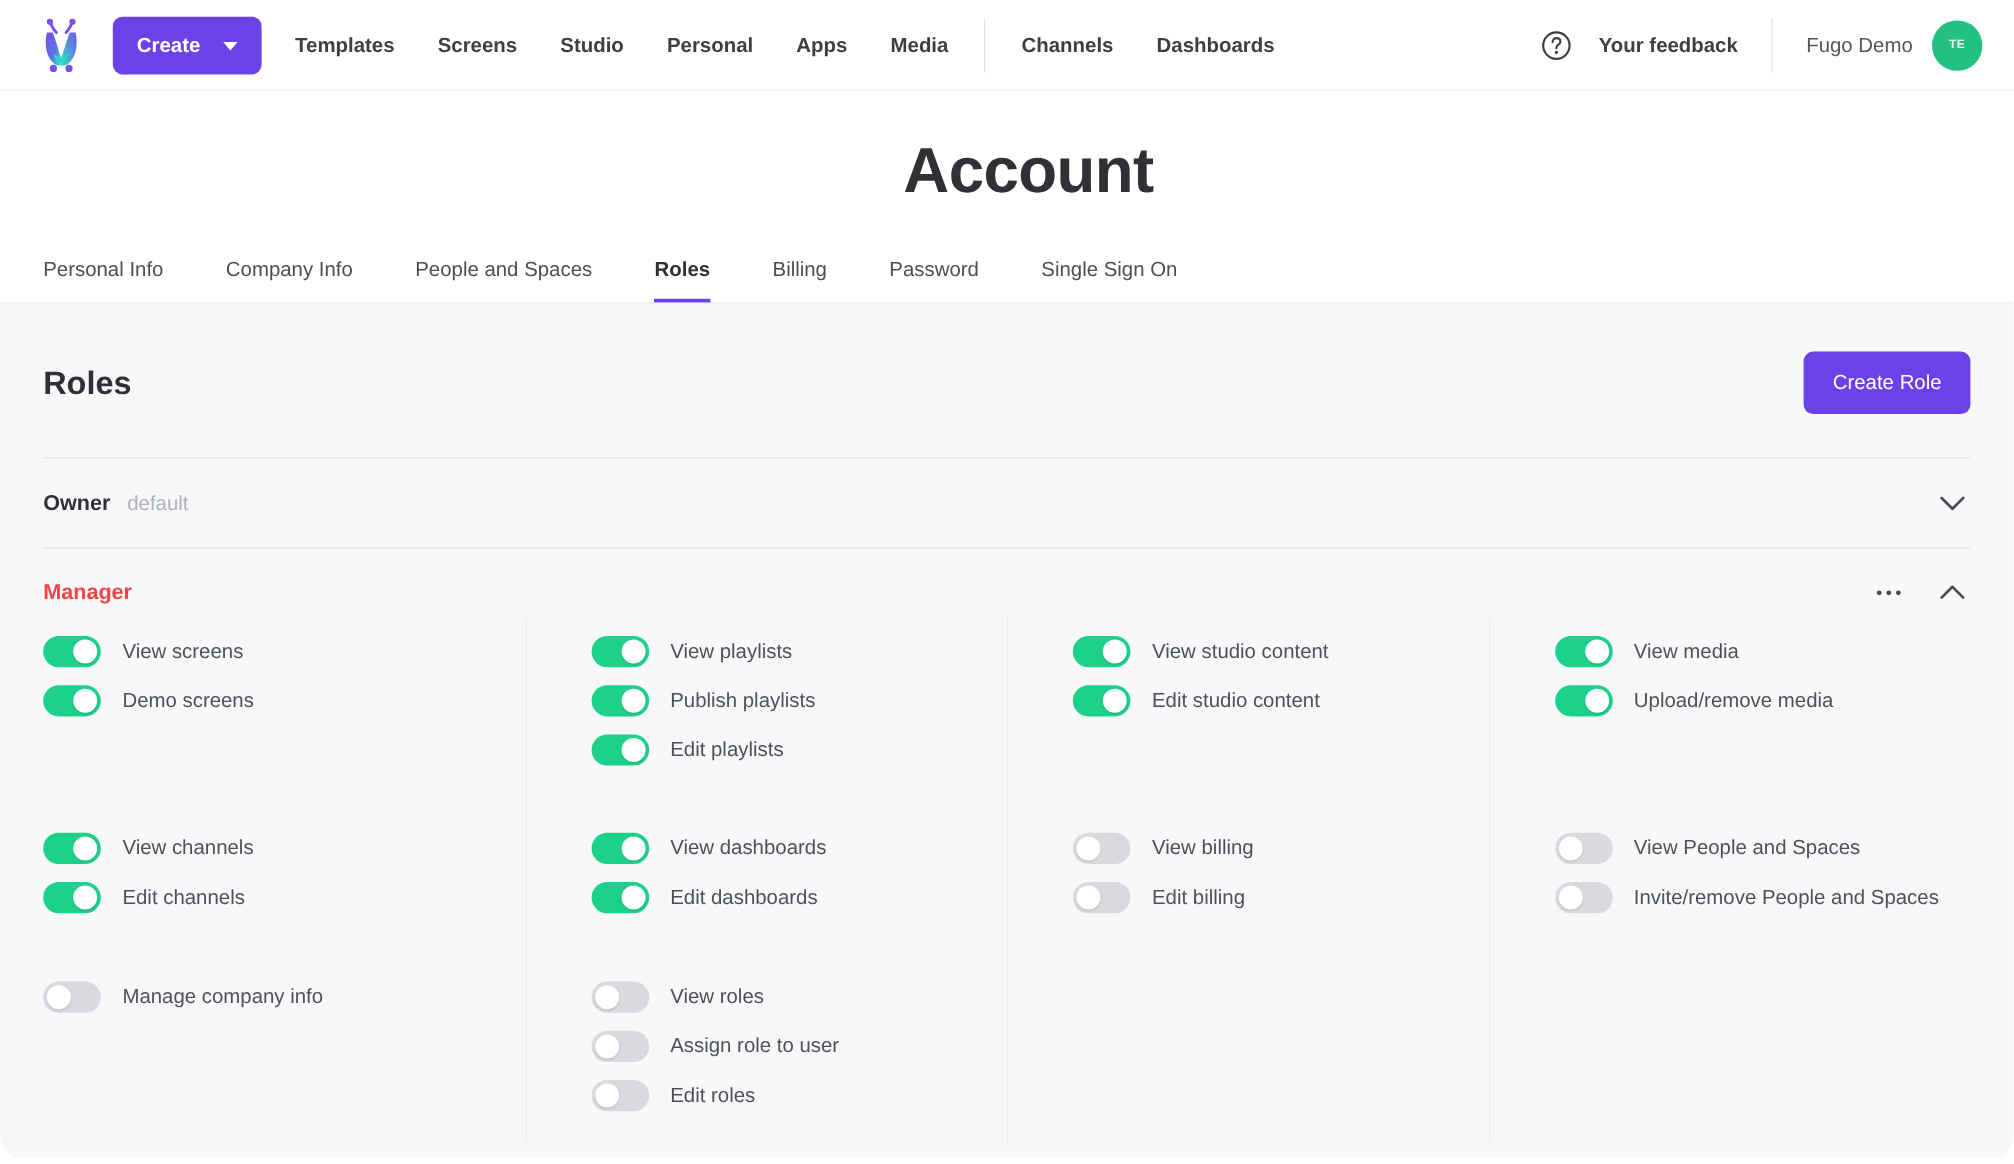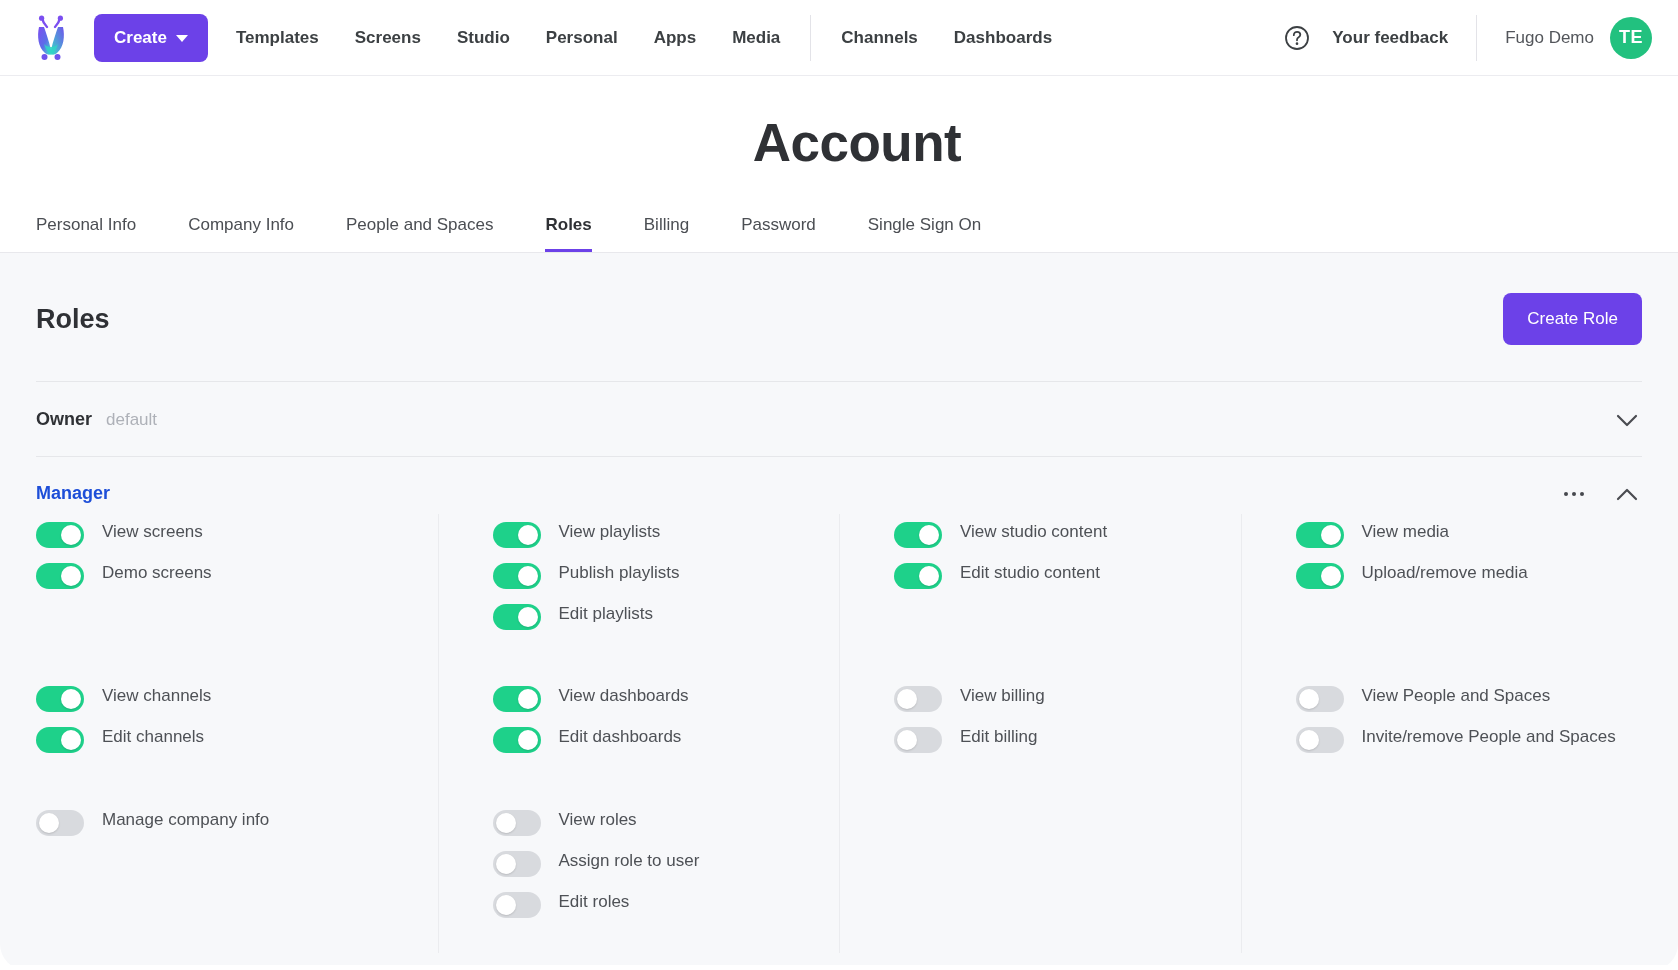--- a/index.html
+++ b/index.html
@@ -40,21 +40,21 @@
     background: #6c41e8;
     color: #fff;
     font-size: 17px;
     font-weight: 700;
     border: none;
     border-radius: 8px;
     height: 48px;
     padding: 0 20px;
     display: flex;
     align-items: center;
-    gap: 9px;
+    gap: 19px;
     cursor: pointer;
     margin-right: 24px;
   }
   .create-btn .caret {
     width: 0; height: 0;
     border-left: 6px solid transparent;
     border-right: 6px solid transparent;
     border-top: 7px solid #fff;
     margin-top: 2px;
   }
@@ -107,21 +107,21 @@
   .account-name {
     font-size: 17px;
     color: #53565b;
     white-space: nowrap;
   }
   .avatar {
     width: 42px; height: 42px;
     border-radius: 50%;
     background: #22c17f;
     color: #fff;
-    font-size: 18px;
+    font-size: 10px;
     font-weight: 700;
     display: flex;
     align-items: center;
     justify-content: center;
     cursor: pointer;
     letter-spacing: 0.5px;
   }
 
   
   .page-head {
@@ -224,21 +224,21 @@
   .role-section-head {
     display: flex;
     align-items: center;
     justify-content: space-between;
     padding-top: 26px;
     padding-bottom: 10px;
   }
   .role-section-name {
     font-size: 18px;
     font-weight: 700;
-    color: #1d4ed8;
+    color: #ef4444;
   }
   .role-section-actions {
     display: flex;
     align-items: center;
     gap: 30px;
   }
   .dots {
     display: flex; gap: 4px; align-items: center;
     cursor: pointer;
     padding: 6px 2px;
@@ -263,20 +263,21 @@
   }
   .perm-col-inner { padding-left: 0; }
   .perm-col:nth-child(n+2) .perm-col-inner { padding-left: 54px; }
 
   .perm-group { margin-bottom: 20px; }
   .perm-group.g0 { min-height: 144px; }
   .perm-group.g1 { min-height: 104px; }
 
   .perm-item {
     display: flex;
+    align-items: center;
     gap: 18px;
     height: 41px;
   }
   .perm-label {
     font-size: 17px;
     color: #4e5156;
     white-space: nowrap;
   }
 
   .toggle {

